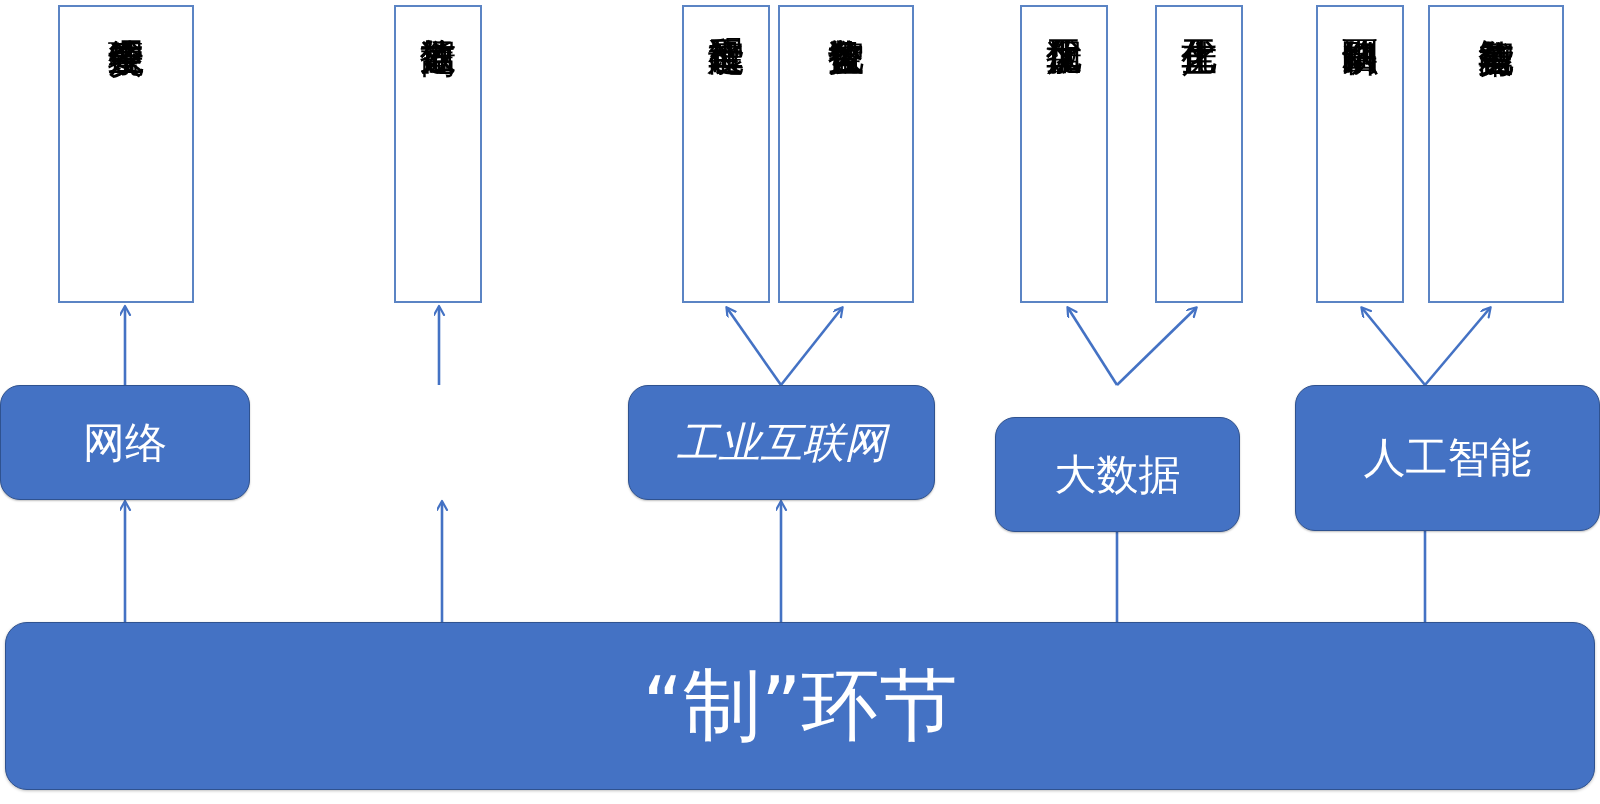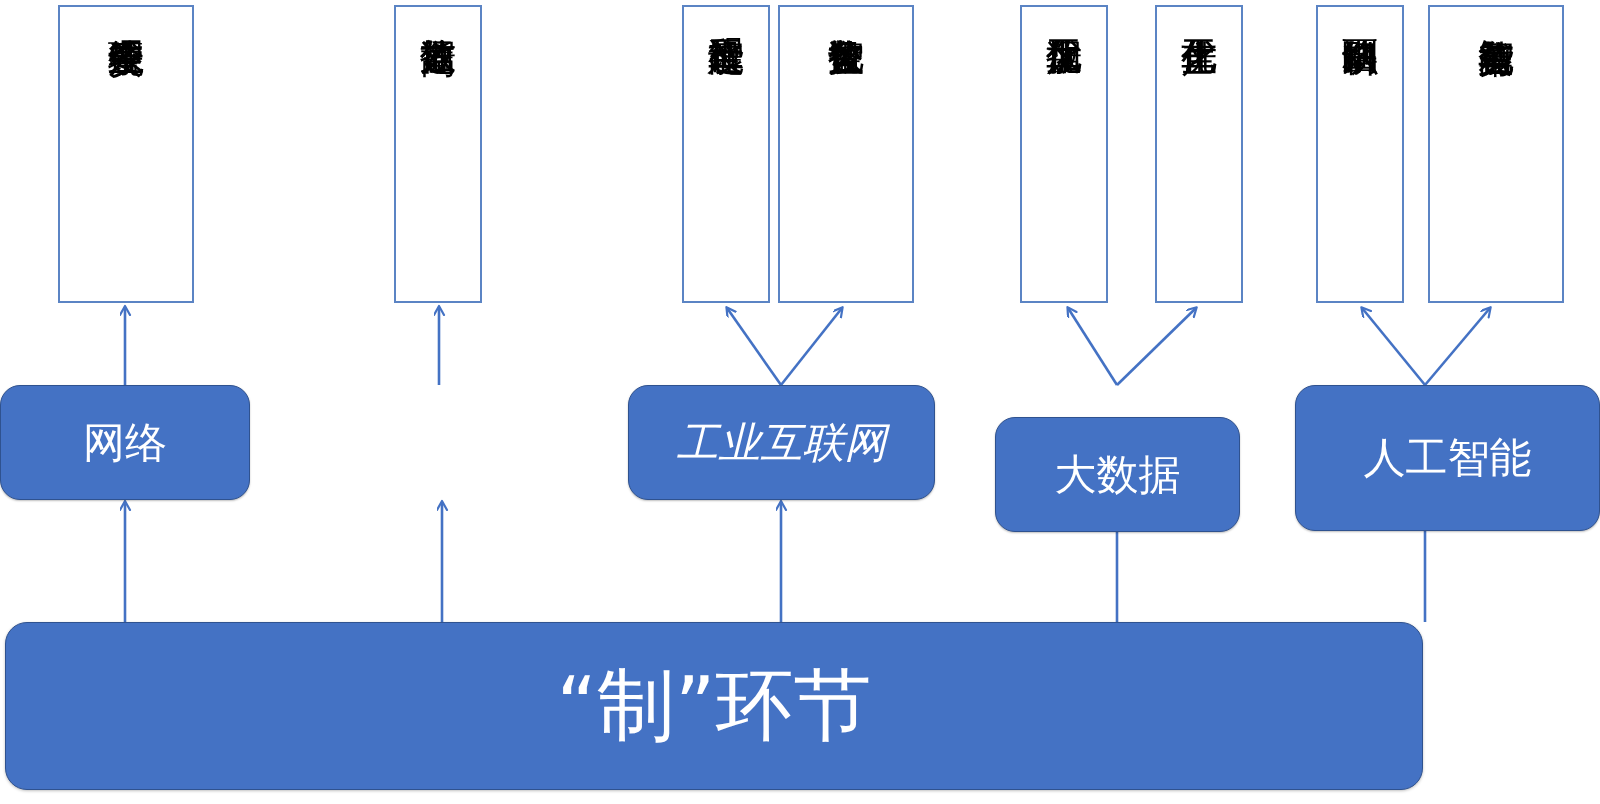--- a/index.html
+++ b/index.html
@@ -153,17 +153,17 @@
   </div>
 
   <div class="enabler-box" style="left:995px; top:385px; width:245px; height:115px;margin-top:32px;">
     <span>大数据</span>
   </div>
 
   <div class="enabler-box" style="left:1295px; top:385px; width:305px; height:146px;">
     <span>人工智能</span>
   </div>
 
-  <div id="foundation-bar" style="left:5px; top:622px; width:1418px; height:168px;">
+  <div id="foundation-bar" style="left:5px; top:622px; width:1590px; height:168px;">
     <span>“制”环节</span>
   </div>
 
 </div>
 
 </body></html>

